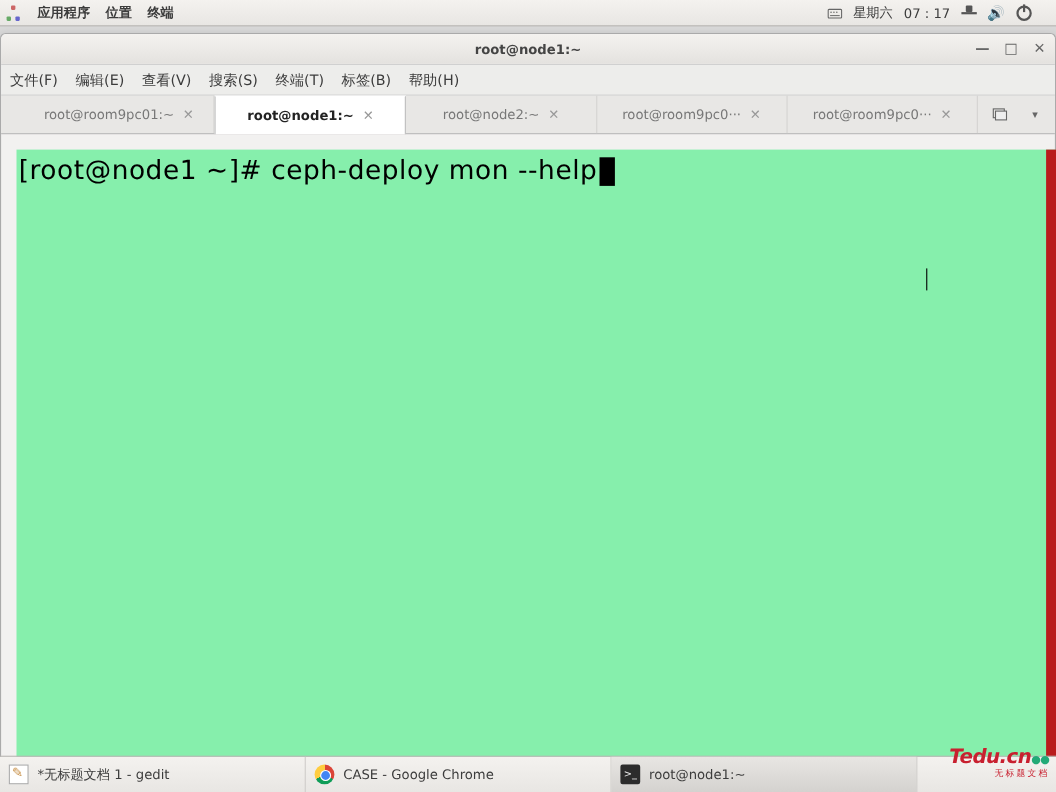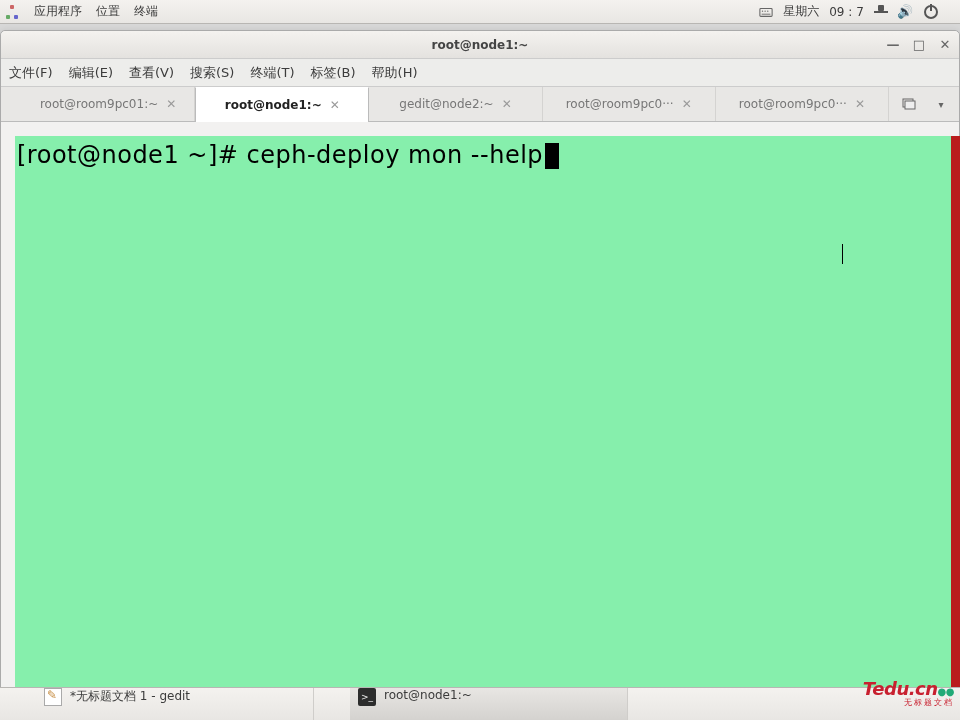--- a/index.html
+++ b/index.html
@@ -1,18 +1,18 @@
 <!DOCTYPE html>
 <html><head>
 <meta charset="utf-8">
 <style>
 * { margin: 0; padding: 0; box-sizing: border-box; font-family: "DejaVu Sans", "WenQuanYi Micro Hei", sans-serif; }
 html, body { width: 960px; height: 720px; overflow: hidden; background: #d8d8d8; }
 .top-panel { height: 24px; background: linear-gradient(#f4f2ef,#e8e6e3); border-bottom: 1px solid #b8b6b3; display: flex; align-items: center; font-size: 12px; color: #3c3c3c; }
-.top-panel .left { display: flex; align-items: center; gap: 14px; padding-left: 6px; }
+.top-panel .left { display: flex; align-items: center; gap: 14px; padding-left: 6px; font-weight: bold; }
 .top-panel .right { margin-left: auto; display: flex; align-items: center; gap: 10px; padding-right: 22px; }
 .app-icon { width: 14px; height: 14px; display: inline-block; position: relative; }
 .app-icon::before { content: ""; position: absolute; width: 4px; height: 4px; background: #c66; top: 0; left: 4px; border-radius: 1px; }
 .app-icon::after { content: ""; position: absolute; width: 4px; height: 4px; background: #6a6; bottom: 0; left: 0; border-radius: 1px; box-shadow: 8px 0 #66c; }
 .battery-icon { width: 14px; height: 14px; }
 .network-icon { width: 14px; height: 14px; display: inline-block; position: relative; }
 .network-icon::before { content: ""; position: absolute; top: 0; left: 4px; width: 6px; height: 6px; background: #555; border-radius: 1px; }
 .network-icon::after { content: ""; position: absolute; top: 6px; left: 0; width: 14px; height: 8px; border-top: 2px solid #555; }
 .volume-icon { font-size: 13px; color: #555; }
 .power-icon { width: 14px; height: 14px; border: 2px solid #555; border-radius: 50%; position: relative; }
@@ -28,21 +28,21 @@
 .tab.active { background: #fff; color: #222; font-weight: bold; border-top: 1px solid #fff; margin-bottom: -1px; border-right: 1px solid #bbb; border-left: 1px solid #bbb; }
 .tab-close { color: #999; font-size: 12px; }
 .tab-extra { width: 40px; display: flex; align-items: center; justify-content: center; color: #666; }
 .tab-arrow { width: 24px; display: flex; align-items: center; justify-content: center; color: #666; font-size: 10px; }
 .terminal { width: 948px; height: 552px; background: #86efac; margin: 14px; display: flex; border-right: 12px solid #b91c1c; }
 .terminal-inner { flex: 1; padding: 4px 2px; font-family: "DejaVu Sans Mono", "Liberation Mono", monospace; font-size: 24px; color: #000; letter-spacing: 0.5px; line-height: 1.3; position: relative; }
 .prompt-line { white-space: pre; }
 .cursor-block { display: inline-block; width: 14px; height: 26px; background: #000; vertical-align: text-bottom; margin-left: 2px; }
 .text-caret { position: absolute; left: 827px; top: 108px; width: 1px; height: 20px; background: #000; }
 .taskbar { position: absolute; left: 0; bottom: 0; width: 960px; height: 33px; background: linear-gradient(#f4f2ef,#e8e6e3); border-top: 1px solid #b8b6b3; display: flex; align-items: stretch; }
-.task { width: 278px; display: flex; align-items: flex-start; gap: 8px; padding: 0 8px; font-size: 12px; color: #3c3c3c; border-right: 1px solid #cfcdca; cursor: pointer; margin-left: 36px; }
+.task { width: 278px; display: flex; align-items: center; gap: 8px; padding: 0 8px; font-size: 12px; color: #3c3c3c; border-right: 1px solid #cfcdca; cursor: pointer; }
 .task.active { background: linear-gradient(#e8e6e3,#d4d2cf); }
 .task-icon { width: 18px; height: 18px; display: inline-flex; align-items: center; justify-content: center; font-size: 14px; }
 .gedit-icon { background: #fff; border: 1px solid #aaa; position: relative; }
 .gedit-icon::before { content: "✎"; position: absolute; color: #c58b3f; font-size: 12px; left: 2px; top: -1px; }
 .chrome-icon { width: 18px; height: 18px; border-radius: 50%; background: conic-gradient(#db4437 0 120deg,#0f9d58 120deg 240deg,#ffcd40 240deg 360deg); position: relative; }
 .chrome-icon::before { content: ""; position: absolute; left: 5px; top: 5px; width: 8px; height: 8px; border-radius: 50%; background: #4285f4; border: 1px solid #fff; }
 .term-icon { width: 18px; height: 18px; background: #2c2c2c; border-radius: 2px; color: #eee; font-size: 9px; display: flex; align-items: center; justify-content: center; }
 .watermark { position: absolute; right: 6px; bottom: 12px; text-align: right; }
 .watermark .logo { font-size: 18px; font-weight: 900; color: #c8202f; font-style: italic; letter-spacing: -0.5px; }
 .watermark .sub { font-size: 8px; color: #c8202f; letter-spacing: 2px; margin-top: -2px; }
@@ -60,21 +60,21 @@
   </div>
   <div class="right">
     <svg class="battery-icon" viewBox="0 0 16 16">
         <rect x="1" y="4" width="14" height="9" rx="1" fill="none" stroke="#666" stroke-width="1.2"></rect>
         <line x1="3" y1="10.5" x2="13" y2="10.5" stroke="#666"></line>
         <circle cx="4" cy="7" r="0.8" fill="#666"></circle>
         <circle cx="7" cy="7" r="0.8" fill="#666"></circle>
         <circle cx="10" cy="7" r="0.8" fill="#666"></circle>
       </svg>
     <span>星期六</span>
-    <span>09 : 7</span>
+    <span>07 : 17</span>
     <span class="network-icon"></span>
     <span class="volume-icon">🔊</span>
     <span class="power-icon"></span>
   </div>
 </div>
 
 <div class="window">
   <div class="title-bar">
     <span>root@node1:~</span>
     <div class="title-btns">
@@ -95,21 +95,21 @@
   <div class="tab-bar">
     <div class="tab">
         <span>root@room9pc01:~</span>
         <span class="tab-close">✕</span>
       </div>
     <div class="tab active">
         <span>root@node1:~</span>
         <span class="tab-close">✕</span>
       </div>
     <div class="tab">
-        <span>gedit@node2:~</span>
+        <span>root@node2:~</span>
         <span class="tab-close">✕</span>
       </div>
     <div class="tab">
         <span>root@room9pc0···</span>
         <span class="tab-close">✕</span>
       </div>
     <div class="tab">
         <span>root@room9pc0···</span>
         <span class="tab-close">✕</span>
       </div>
@@ -127,20 +127,24 @@
       <div class="text-caret"></div>
     </div>
   </div>
 </div>
 
 <div class="taskbar">
   <div class="task">
     <span class="task-icon gedit-icon"></span>
     <span>*无标题文档 1 - gedit</span>
   </div>
+  <div class="task">
+    <span class="task-icon chrome-icon"></span>
+    <span>CASE - Google Chrome</span>
+  </div>
   <div class="task active">
     <span class="task-icon term-icon">&gt;_</span>
     <span>root@node1:~</span>
   </div>
   <div class="watermark">
     <div class="logo"><span>Tedu.cn</span><span class="dots">●●</span></div>
     <div class="sub">无标题文档</div>
   </div>
 </div>
 

